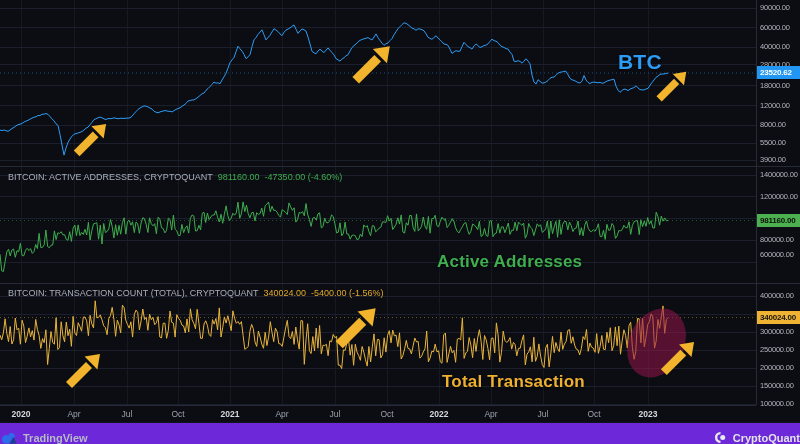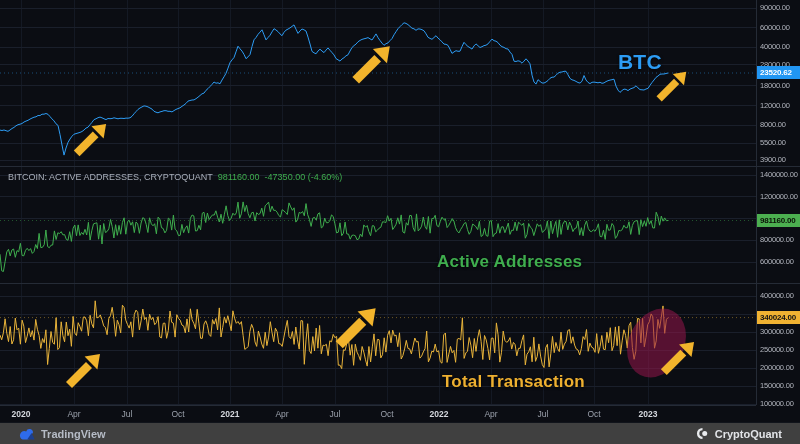--- a/index.html
+++ b/index.html
@@ -17,22 +17,22 @@
   .arrow{position:absolute;z-index:7;line-height:0}
   .ellipse{position:absolute;left:629px;top:307px;width:55px;height:72px;border-radius:50%;
            background:rgba(150,21,74,.55);transform:rotate(27deg);z-index:4}
   .sep{position:absolute;left:0;width:800px;height:1px;background:#252b36;z-index:6}
   .right-axis{position:absolute;left:756px;top:0;width:68px;height:405px;border-left:1px solid #252b36;background:#0b0d13;z-index:5}
   .tick{position:absolute;left:0;padding-left:3px;font-size:7.5px;color:#b2b5be;height:10px;line-height:10px;white-space:nowrap;letter-spacing:-.2px}
   .badge{position:absolute;left:0;width:44px;height:13px;line-height:13px;font-size:8px;font-weight:bold;padding-left:3px;letter-spacing:-.2px}
   .time-axis{position:absolute;left:0;top:405px;width:756px;height:19px;border-top:1px solid #252b36;z-index:5}
   .tlabel{position:absolute;top:3px;width:40px;text-align:center;font-size:8.5px;color:#9ba1ac}
   .tlabel.major{color:#d5d8de;font-weight:bold}
-  .footer{position:absolute;left:0;top:422px;width:800px;height:22px;background:#404040;border-top:1px solid #11141b;
-          display:flex;align-items:center;justify-content:space-between;padding:0 18px;z-index:8}
+  .footer{position:absolute;left:0;top:422px;width:800px;height:22px;background:#6d28d9;border-top:1px solid #11141b;
+          display:flex;align-items:flex-end;justify-content:space-between;padding:0 0;z-index:8}
   .f-left,.f-right{display:flex;align-items:center;gap:6px}
   .f-left span{font-size:11px;font-weight:bold;color:#b6bcc6}
   .f-right span{font-size:11px;font-weight:bold;color:#e2e4e8}
 </style>
 </head>
 <body>
 
 <div class="root">
 
   <div style="position:absolute;left:0;top:0;width:756px;height:405px;">
@@ -75,20 +75,23 @@
         <line x1="0" y1="220.5" x2="756" y2="220.5" stroke="#3fae4e" stroke-width="1" stroke-dasharray="1 3" opacity="0.45"></line>
         <line x1="0" y1="317.6" x2="756" y2="317.6" stroke="#e9b43a" stroke-width="1" stroke-dasharray="1 3" opacity="0.45"></line>
         <path d="M0.0 130.1L2.0 130.5L4.0 130.0L6.0 130.7L8.0 131.3L10.0 130.0L12.0 128.5L14.0 127.4L16.0 125.8L18.0 124.7L20.0 124.2L22.0 123.5L24.0 122.0L26.0 121.1L28.0 120.3L30.0 119.1L32.0 118.1L34.0 117.2L36.0 116.8L38.0 115.5L40.0 115.6L42.0 114.2L44.0 114.2L46.0 113.5L48.0 114.3L50.0 116.6L52.0 118.9L54.0 120.9L56.0 123.8L58.0 125.4L60.0 134.5L62.0 145.0L64.0 155.1L66.0 148.0L68.0 142.4L70.0 139.0L72.0 136.2L74.0 134.2L76.0 133.6L78.0 133.0L80.0 132.4L82.0 131.5L84.0 130.0L86.0 128.1L88.0 127.2L90.0 124.7L92.0 122.3L94.0 119.6L96.0 118.8L98.0 117.7L100.0 117.1L102.0 117.8L104.0 118.8L106.0 119.6L108.0 118.5L110.0 118.7L112.0 118.5L114.0 117.8L116.0 118.3L118.0 118.8L120.0 118.3L122.0 118.3L124.0 118.5L126.0 118.1L128.0 118.2L130.0 117.8L132.0 116.3L134.0 113.8L136.0 111.6L138.0 109.4L140.0 108.0L142.0 106.9L144.0 105.9L146.0 106.2L148.0 106.9L150.0 108.0L152.0 109.1L154.0 111.3L156.0 112.2L158.0 112.8L160.0 111.9L162.0 111.4L164.0 110.7L166.0 110.7L168.0 111.3L170.0 111.3L172.0 111.9L174.0 110.6L176.0 109.4L178.0 108.6L180.0 107.8L182.0 106.3L184.0 105.0L186.0 103.4L188.0 101.1L190.0 100.5L192.0 100.0L194.0 99.9L196.0 98.7L198.0 97.2L200.0 95.5L202.0 93.8L204.0 93.1L206.0 90.3L208.0 88.6L210.0 86.5L212.0 84.4L214.0 82.0L216.0 83.2L218.0 82.8L220.0 83.8L222.0 80.0L224.0 76.8L226.0 73.3L228.0 68.1L230.0 62.6L232.0 59.9L234.0 57.5L236.0 51.8L238.0 46.2L240.0 48.8L242.0 51.1L244.0 54.4L246.0 58.7L248.0 56.9L250.0 54.6L252.0 46.6L254.0 39.8L256.0 37.5L258.0 34.4L260.0 32.1L262.0 29.8L264.0 34.8L266.0 39.9L268.0 37.5L270.0 35.3L272.0 31.9L274.0 28.7L276.0 30.0L278.0 31.6L280.0 33.9L282.0 35.7L284.0 32.3L286.0 30.1L288.0 29.1L290.0 27.9L292.0 26.4L294.0 24.9L296.0 29.2L298.0 33.4L300.0 30.9L302.0 29.0L304.0 29.8L306.0 31.0L308.0 37.1L310.0 44.0L312.0 51.4L314.0 52.8L316.0 53.8L318.0 51.0L320.0 49.2L322.0 51.0L324.0 52.6L326.0 50.1L328.0 47.9L330.0 50.3L332.0 52.6L334.0 54.9L336.0 58.6L338.0 59.8L340.0 61.1L342.0 59.0L344.0 57.7L346.0 55.8L348.0 54.8L350.0 51.0L352.0 47.5L354.0 45.6L356.0 44.1L358.0 41.8L360.0 40.4L362.0 39.4L364.0 38.8L366.0 38.3L368.0 37.6L370.0 38.8L372.0 40.0L374.0 37.0L376.0 33.9L378.0 37.6L380.0 40.5L382.0 43.1L384.0 45.3L386.0 43.7L388.0 42.9L390.0 40.6L392.0 38.6L394.0 34.8L396.0 31.7L398.0 28.7L400.0 26.6L402.0 24.6L404.0 22.8L406.0 23.4L408.0 24.6L410.0 26.4L412.0 28.2L414.0 28.8L416.0 30.3L418.0 28.9L420.0 29.0L422.0 29.7L424.0 30.8L426.0 33.8L428.0 37.3L430.0 38.4L432.0 39.3L434.0 37.5L436.0 35.7L438.0 38.1L440.0 39.8L442.0 41.9L444.0 44.1L446.0 44.3L448.0 45.4L450.0 49.2L452.0 53.4L454.0 51.9L456.0 50.7L458.0 51.3L460.0 51.2L462.0 46.6L464.0 42.3L466.0 44.7L468.0 46.5L470.0 47.7L472.0 49.1L474.0 45.9L476.0 43.9L478.0 45.7L480.0 47.5L482.0 46.7L484.0 45.6L486.0 45.2L488.0 43.9L490.0 41.4L492.0 39.1L494.0 40.7L496.0 41.2L498.0 42.6L500.0 45.2L502.0 46.7L504.0 47.4L506.0 48.7L508.0 49.0L510.0 52.1L512.0 54.4L514.0 61.2L516.0 61.5L518.0 60.8L520.0 61.3L522.0 63.2L524.0 61.1L526.0 58.8L528.0 61.0L530.0 63.8L532.0 75.1L534.0 82.0L536.0 84.1L538.0 79.7L540.0 81.4L542.0 83.0L544.0 83.0L546.0 82.0L548.0 80.5L550.0 78.3L552.0 77.2L554.0 77.1L556.0 75.3L558.0 73.2L560.0 72.2L562.0 72.0L564.0 71.3L566.0 71.3L568.0 74.8L570.0 78.4L572.0 79.8L574.0 80.4L576.0 81.4L578.0 82.5L580.0 83.1L582.0 81.2L584.0 75.5L586.0 80.0L588.0 82.4L590.0 83.6L592.0 82.3L594.0 82.1L596.0 82.4L598.0 82.8L600.0 82.3L602.0 83.3L604.0 82.9L606.0 81.6L608.0 80.7L610.0 80.1L612.0 79.7L614.0 79.2L616.0 86.1L618.0 90.1L620.0 92.4L622.0 90.5L624.0 89.1L626.0 89.4L628.0 90.6L630.0 89.1L632.0 88.3L634.0 87.6L636.0 85.8L638.0 87.9L640.0 89.6L642.0 89.8L644.0 90.0L646.0 89.0L648.0 88.4L650.0 85.3L652.0 82.5L654.0 80.0L656.0 77.4L658.0 76.0L660.0 74.3L662.0 74.0L664.0 74.0L666.0 73.5L668 73.0" fill="none" stroke="#2d9cf4" stroke-width="1"></path>
         <path d="M0.0 254.2L1.7 270.8L3.4 271.5L5.1 261.6L6.8 251.9L8.5 249.3L10.2 255.9L11.9 250.0L13.6 249.0L15.3 257.3L17.0 250.6L18.7 251.8L20.4 243.3L22.1 255.5L23.8 255.8L25.5 250.4L27.2 248.3L28.9 250.6L30.6 248.6L32.3 253.4L34.0 251.5L35.7 244.5L37.4 248.6L39.1 233.4L40.8 247.6L42.5 247.3L44.2 244.8L45.9 230.0L47.6 246.5L49.3 247.7L51.0 245.2L52.7 245.0L54.4 230.9L56.1 239.5L57.8 232.8L59.5 233.5L61.2 231.7L62.9 234.9L64.6 234.6L66.3 239.4L68.0 240.3L69.7 231.7L71.4 241.4L73.1 228.2L74.8 225.0L76.5 235.8L78.2 224.9L79.9 235.5L81.6 232.4L83.3 234.5L85.0 229.3L86.7 235.0L88.4 222.3L90.1 240.0L91.8 230.7L93.5 223.9L95.2 223.3L96.9 222.8L98.6 239.2L100.3 225.1L102.0 244.0L103.7 223.5L105.4 232.5L107.1 231.5L108.8 228.8L110.5 219.5L112.2 226.6L113.9 238.0L115.6 224.7L117.3 235.3L119.0 225.4L120.7 234.2L122.4 222.5L124.1 217.8L125.8 234.2L127.5 221.6L129.2 220.3L130.9 225.2L132.6 221.8L134.3 232.6L136.0 222.0L137.7 223.9L139.4 233.3L141.1 223.0L142.8 217.7L144.5 218.7L146.2 224.4L147.9 232.5L149.6 217.8L151.3 223.8L153.0 225.8L154.7 223.7L156.4 233.8L158.1 217.2L159.8 219.1L161.5 227.7L163.2 228.5L164.9 232.9L166.6 230.3L168.3 218.1L170.0 219.6L171.7 230.1L173.4 215.1L175.1 229.2L176.8 230.9L178.5 235.6L180.2 235.3L181.9 224.4L183.6 232.7L185.3 228.1L187.0 225.8L188.7 233.1L190.4 218.2L192.1 215.0L193.8 215.9L195.5 231.0L197.2 230.7L198.9 225.3L200.6 229.8L202.3 213.2L204.0 212.3L205.7 222.5L207.4 213.0L209.1 219.6L210.8 217.0L212.5 214.9L214.2 215.1L215.9 210.8L217.6 217.2L219.3 222.0L221.0 214.2L222.7 223.3L224.4 214.3L226.1 205.8L227.8 215.6L229.5 220.5L231.2 218.1L232.9 213.2L234.6 215.2L236.3 212.9L238.0 202.1L239.7 218.2L241.4 213.8L243.1 201.9L244.8 211.6L246.5 205.2L248.2 213.7L249.9 217.8L251.6 212.8L253.3 212.3L255.0 221.0L256.7 212.7L258.4 214.5L260.1 213.5L261.8 208.1L263.5 216.3L265.2 205.8L266.9 204.1L268.6 202.1L270.3 211.8L272.0 206.2L273.7 210.4L275.4 210.3L277.1 212.2L278.8 215.5L280.5 217.0L282.2 209.7L283.9 210.9L285.6 212.5L287.3 214.5L289.0 202.9L290.7 206.9L292.4 210.3L294.1 207.8L295.8 222.1L297.5 219.9L299.2 212.4L300.9 213.2L302.6 211.6L304.3 215.8L306.0 203.6L307.7 214.7L309.4 219.3L311.1 226.4L312.8 218.1L314.5 217.4L316.2 220.0L317.9 213.9L319.6 212.8L321.3 227.9L323.0 226.5L324.7 218.1L326.4 222.7L328.1 222.7L329.8 221.0L331.5 214.9L333.2 216.5L334.9 223.8L336.6 232.9L338.3 232.2L340.0 222.8L341.7 235.7L343.4 233.2L345.1 222.1L346.8 234.0L348.5 234.1L350.2 239.2L351.9 235.4L353.6 235.1L355.3 235.7L357.0 239.7L358.7 239.0L360.4 234.0L362.1 236.7L363.8 224.9L365.5 227.2L367.2 225.5L368.9 231.6L370.6 235.7L372.3 225.7L374.0 225.9L375.7 231.8L377.4 230.2L379.1 228.2L380.8 227.3L382.5 221.8L384.2 222.0L385.9 222.5L387.6 215.7L389.3 221.1L391.0 218.3L392.7 229.5L394.4 227.1L396.1 224.2L397.8 217.8L399.5 224.1L401.2 214.9L402.9 232.0L404.6 233.1L406.3 222.7L408.0 225.2L409.7 215.4L411.4 215.6L413.1 227.6L414.8 231.4L416.5 213.9L418.2 230.9L419.9 229.2L421.6 226.2L423.3 217.0L425.0 226.3L426.7 229.3L428.4 216.5L430.1 233.2L431.8 218.6L433.5 218.6L435.2 215.3L436.9 225.6L438.6 226.8L440.3 221.3L442.0 217.2L443.7 219.5L445.4 218.8L447.1 227.6L448.8 225.3L450.5 222.1L452.2 218.6L453.9 221.0L455.6 227.8L457.3 231.3L459.0 232.9L460.7 229.4L462.4 226.8L464.1 223.5L465.8 222.5L467.5 229.6L469.2 234.3L470.9 231.3L472.6 224.1L474.3 225.1L476.0 226.9L477.7 229.6L479.4 221.4L481.1 236.5L482.8 235.3L484.5 228.4L486.2 235.5L487.9 236.3L489.6 221.2L491.3 220.7L493.0 236.7L494.7 233.7L496.4 233.0L498.1 223.6L499.8 233.2L501.5 226.9L503.2 226.8L504.9 232.7L506.6 228.0L508.3 223.0L510.0 234.4L511.7 230.2L513.4 230.4L515.1 222.1L516.8 230.7L518.5 222.2L520.2 223.8L521.9 225.3L523.6 223.1L525.3 238.2L527.0 234.5L528.7 223.5L530.4 227.2L532.1 228.8L533.8 235.6L535.5 229.9L537.2 223.8L538.9 226.4L540.6 224.7L542.3 232.4L544.0 230.9L545.7 228.9L547.4 220.9L549.1 238.5L550.8 221.0L552.5 233.7L554.2 226.8L555.9 221.4L557.6 237.3L559.3 219.8L561.0 234.4L562.7 224.4L564.4 221.4L566.1 221.6L567.8 229.9L569.5 222.1L571.2 225.6L572.9 231.6L574.6 228.5L576.3 227.9L578.0 221.0L579.7 235.2L581.4 227.7L583.1 235.8L584.8 225.1L586.5 220.9L588.2 228.3L589.9 231.1L591.6 231.7L593.3 229.7L595.0 231.3L596.7 228.5L598.4 223.8L600.1 236.4L601.8 236.8L603.5 230.2L605.2 239.4L606.9 224.3L608.6 230.3L610.3 229.9L612.0 223.5L613.7 225.9L615.4 238.4L617.1 236.0L618.8 230.5L620.5 230.8L622.2 229.7L623.9 225.3L625.6 227.8L627.3 227.7L629.0 221.8L630.7 234.4L632.4 225.4L634.1 221.7L635.8 220.8L637.5 220.7L639.2 234.6L640.9 219.7L642.6 226.6L644.3 221.1L646.0 226.3L647.7 217.6L649.4 224.2L651.1 220.6L652.8 227.9L654.5 228.0L656.2 212.2L657.9 216.5L659.6 225.2L661.3 216.1L663.0 221.2L664.7 217.9L666.4 220.7L668 220.5" fill="none" stroke="#3fae4e" stroke-width="1"></path>
         <path d="M0.0 335.1L1.7 339.8L3.4 332.8L5.1 318.8L6.8 333.2L8.5 341.6L10.2 326.5L11.9 344.0L13.6 339.8L15.3 318.1L17.0 329.8L18.7 328.1L20.4 344.2L22.1 320.2L23.8 326.1L25.5 342.6L27.2 336.2L28.9 327.9L30.6 336.9L32.3 330.6L34.0 340.1L35.7 319.4L37.4 329.3L39.1 335.4L40.8 348.4L42.5 338.6L44.2 342.7L45.9 329.8L47.6 364.5L49.3 348.4L51.0 331.5L52.7 342.5L54.4 344.2L56.1 317.7L57.8 349.5L59.5 347.6L61.2 321.8L62.9 335.7L64.6 341.8L66.3 322.0L68.0 335.7L69.7 329.2L71.4 346.3L73.1 316.4L74.8 333.1L76.5 335.5L78.2 322.7L79.9 326.5L81.6 331.2L83.3 317.1L85.0 317.0L86.7 320.8L88.4 335.7L90.1 315.3L91.8 323.8L93.5 327.9L95.2 300.8L96.9 317.8L98.6 317.4L100.3 314.9L102.0 319.8L103.7 325.9L105.4 327.6L107.1 334.7L108.8 318.6L110.5 315.6L112.2 307.3L113.9 319.3L115.6 336.3L117.3 320.2L119.0 324.7L120.7 332.9L122.4 305.2L124.1 307.6L125.8 320.2L127.5 324.5L129.2 328.1L130.9 321.8L132.6 337.1L134.3 314.5L136.0 310.1L137.7 312.3L139.4 329.9L141.1 320.9L142.8 309.0L144.5 319.5L146.2 317.3L147.9 330.3L149.6 314.2L151.3 319.7L153.0 317.4L154.7 324.7L156.4 322.7L158.1 316.6L159.8 337.0L161.5 337.9L163.2 323.3L164.9 323.1L166.6 338.3L168.3 330.6L170.0 311.0L171.7 322.3L173.4 323.1L175.1 337.1L176.8 314.7L178.5 318.4L180.2 320.2L181.9 325.1L183.6 325.9L185.3 332.8L187.0 318.9L188.7 332.0L190.4 308.8L192.1 319.8L193.8 323.3L195.5 328.8L197.2 309.3L198.9 323.2L200.6 338.3L202.3 338.3L204.0 324.1L205.7 320.8L207.4 325.3L209.1 334.4L210.8 336.4L212.5 319.6L214.2 324.1L215.9 318.5L217.6 329.9L219.3 307.9L221.0 337.0L222.7 327.5L224.4 316.9L226.1 323.1L227.8 315.7L229.5 322.9L231.2 330.7L232.9 310.8L234.6 318.3L236.3 323.3L238.0 321.5L239.7 324.3L241.4 321.6L243.1 335.4L244.8 349.3L246.5 348.2L248.2 346.4L249.9 331.4L251.6 324.4L253.3 328.7L255.0 341.9L256.7 346.4L258.4 331.0L260.1 337.0L261.8 344.1L263.5 348.3L265.2 332.2L266.9 345.6L268.6 337.1L270.3 321.7L272.0 332.5L273.7 341.7L275.4 328.2L277.1 331.7L278.8 343.6L280.5 343.9L282.2 346.4L283.9 337.2L285.6 328.1L287.3 320.4L289.0 336.5L290.7 338.6L292.4 331.5L294.1 344.4L295.8 327.0L297.5 339.8L299.2 349.1L300.9 320.6L302.6 320.9L304.3 364.3L306.0 339.9L307.7 323.7L309.4 350.6L311.1 353.5L312.8 336.6L314.5 351.0L316.2 328.1L317.9 348.2L319.6 325.5L321.3 353.8L323.0 345.2L324.7 345.5L326.4 344.3L328.1 355.7L329.8 340.8L331.5 341.9L333.2 334.4L334.9 337.7L336.6 336.4L338.3 365.2L340.0 365.1L341.7 368.6L343.4 349.8L345.1 350.4L346.8 343.4L348.5 339.6L350.2 355.2L351.9 344.5L353.6 365.3L355.3 344.2L357.0 352.1L358.7 355.6L360.4 360.3L362.1 346.5L363.8 352.1L365.5 359.8L367.2 366.1L368.9 346.5L370.6 362.0L372.3 346.9L374.0 333.9L375.7 355.8L377.4 339.4L379.1 339.7L380.8 357.9L382.5 354.7L384.2 337.8L385.9 352.1L387.6 335.3L389.3 330.7L391.0 342.9L392.7 330.1L394.4 335.9L396.1 335.1L397.8 346.7L399.5 332.8L401.2 359.0L402.9 355.5L404.6 348.9L406.3 340.4L408.0 348.5L409.7 348.9L411.4 353.9L413.1 345.9L414.8 338.0L416.5 342.0L418.2 341.5L419.9 358.1L421.6 356.2L423.3 351.9L425.0 348.8L426.7 331.0L428.4 361.9L430.1 358.0L431.8 351.2L433.5 352.0L435.2 344.1L436.9 351.8L438.6 350.8L440.3 361.8L442.0 363.2L443.7 334.9L445.4 333.0L447.1 362.4L448.8 354.1L450.5 346.4L452.2 352.8L453.9 350.4L455.6 362.3L457.3 339.2L459.0 338.4L460.7 339.9L462.4 317.8L464.1 358.4L465.8 353.0L467.5 351.2L469.2 337.5L470.9 345.2L472.6 357.7L474.3 338.5L476.0 351.4L477.7 337.9L479.4 329.7L481.1 341.3L482.8 359.5L484.5 335.5L486.2 339.9L487.9 348.3L489.6 359.9L491.3 338.3L493.0 338.0L494.7 352.9L496.4 322.9L498.1 334.8L499.8 362.1L501.5 352.3L503.2 331.1L504.9 340.4L506.6 342.3L508.3 341.2L510.0 337.6L511.7 349.1L513.4 342.4L515.1 344.6L516.8 355.8L518.5 348.3L520.2 348.3L521.9 340.5L523.6 334.9L525.3 364.9L527.0 354.2L528.7 351.9L530.4 346.8L532.1 361.8L533.8 337.2L535.5 361.3L537.2 356.6L538.9 343.9L540.6 356.1L542.3 364.6L544.0 367.5L545.7 347.8L547.4 344.3L549.1 366.9L550.8 353.8L552.5 336.4L554.2 352.7L555.9 342.4L557.6 348.5L559.3 351.6L561.0 332.1L562.7 349.4L564.4 344.1L566.1 341.4L567.8 330.5L569.5 329.6L571.2 343.3L572.9 336.8L574.6 345.1L576.3 349.1L578.0 350.0L579.7 354.9L581.4 348.3L583.1 336.6L584.8 339.5L586.5 329.5L588.2 351.3L589.9 343.1L591.6 347.2L593.3 348.1L595.0 352.3L596.7 333.6L598.4 353.3L600.1 346.5L601.8 335.5L603.5 349.2L605.2 349.7L606.9 332.2L608.6 342.7L610.3 327.7L612.0 350.7L613.7 345.6L615.4 326.9L617.1 345.7L618.8 326.2L620.5 354.2L622.2 340.9L623.9 329.8L625.6 335.4L627.3 348.1L629.0 325.7L630.7 322.3L632.4 347.6L634.1 359.3L635.8 351.3L637.5 318.5L639.2 318.8L640.9 342.9L642.6 318.3L644.3 346.8L646.0 337.2L647.7 324.7L649.4 321.7L651.1 313.9L652.8 316.8L654.5 348.2L656.2 340.9L657.9 319.4L659.6 328.3L661.3 317.2L663.0 305.9L664.7 333.3L666.4 319.5L668 317.6" fill="none" stroke="#e9b43a" stroke-width="1"></path>
       </svg>
   </div>
 
   <div class="ptitle t2">
     <span>BITCOIN: ACTIVE ADDRESSES, CRYPTOQUANT</span><span class="tval c-green">981160.00</span><span class="tval c-green">-47350.00 (-4.60%)</span>
+  </div>
+  <div class="ptitle t3">
+    <span>BITCOIN: TRANSACTION COUNT (TOTAL), CRYPTOQUANT</span><span class="tval c-yellow">340024.00</span><span class="tval c-yellow">-5400.00 (-1.56%)</span>
   </div>
 
   <div class="anno anno-btc">BTC</div>
   <div class="anno anno-active">Active Addresses</div>
   <div class="anno anno-total">Total Transaction</div>
 
   <div class="ellipse"></div>
 
   <div class="arrow" style="left:70px;top:122px">
     <svg width="38" height="38" viewBox="0 0 40 40">
@@ -137,21 +140,21 @@
       <div class="tick" style="top: 59.542px;">28000.00</div>
       <div class="tick" style="top: 80.9381px;">18000.00</div>
       <div class="tick" style="top: 100.573px;">12000.00</div>
       <div class="tick" style="top: 120.208px;">8000.00</div>
       <div class="tick" style="top: 138.353px;">5500.00</div>
       <div class="tick" style="top: 155px;">3900.00</div>
       <div class="tick" style="top: 170px;">1400000.00</div>
       <div class="tick" style="top: 191.75px;">1200000.00</div>
       <div class="tick" style="top: 213.5px;">1000000.00</div>
       <div class="tick" style="top: 235px;">800000.00</div>
-      <div class="tick" style="top: 257px;">600000.00</div>
+      <div class="tick" style="top: 250px;">600000.00</div>
       <div class="tick" style="top: 291px;">400000.00</div>
       <div class="tick" style="top: 309px;">350000.00</div>
       <div class="tick" style="top: 327px;">300000.00</div>
       <div class="tick" style="top: 345px;">250000.00</div>
       <div class="tick" style="top: 363px;">200000.00</div>
       <div class="tick" style="top: 381px;">150000.00</div>
       <div class="tick" style="top: 399px;">100000.00</div>
       <div class="badge" style="top: 65.9839px; background: rgb(33, 150, 243); color: rgb(255, 255, 255);">23520.62</div>
       <div class="badge" style="top: 213.549px; background: rgb(76, 175, 80); color: rgb(12, 18, 9);">981160.00</div>
       <div class="badge" style="top: 310.591px; background: rgb(240, 178, 50); color: rgb(20, 20, 20);">340024.00</div>

